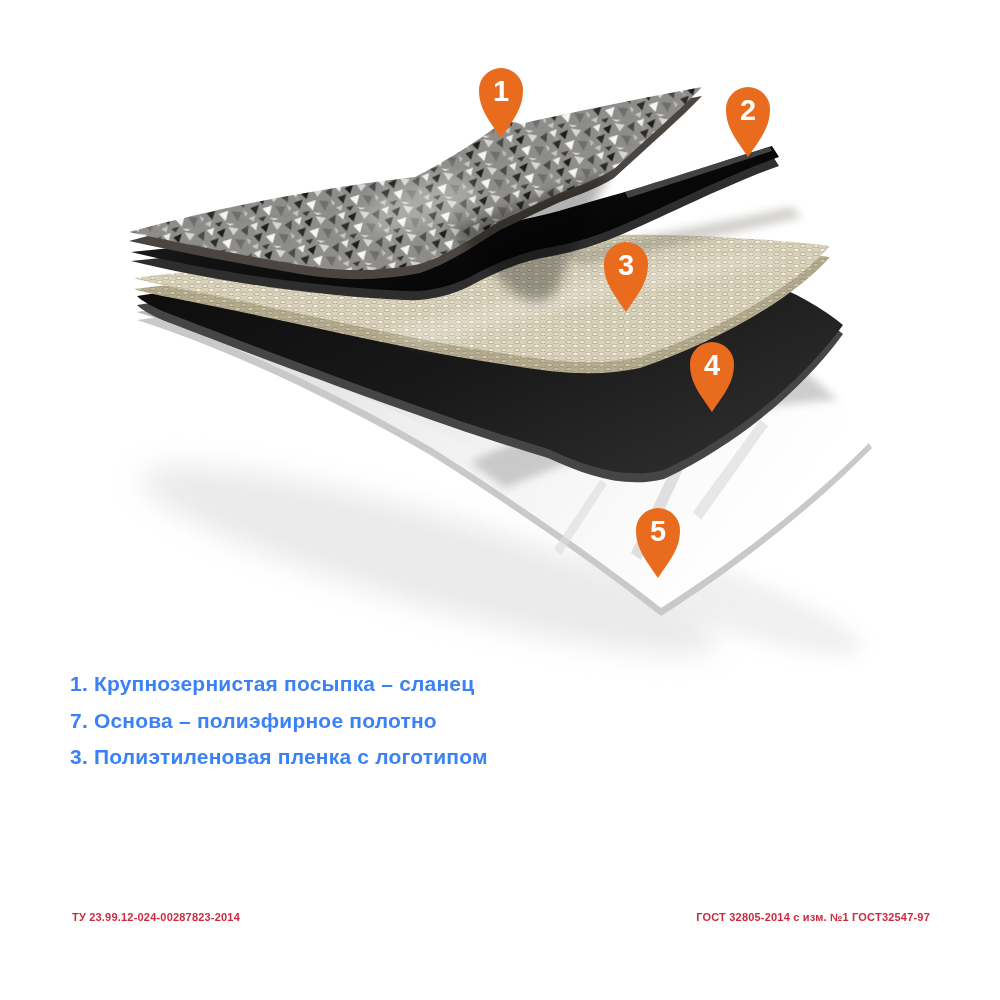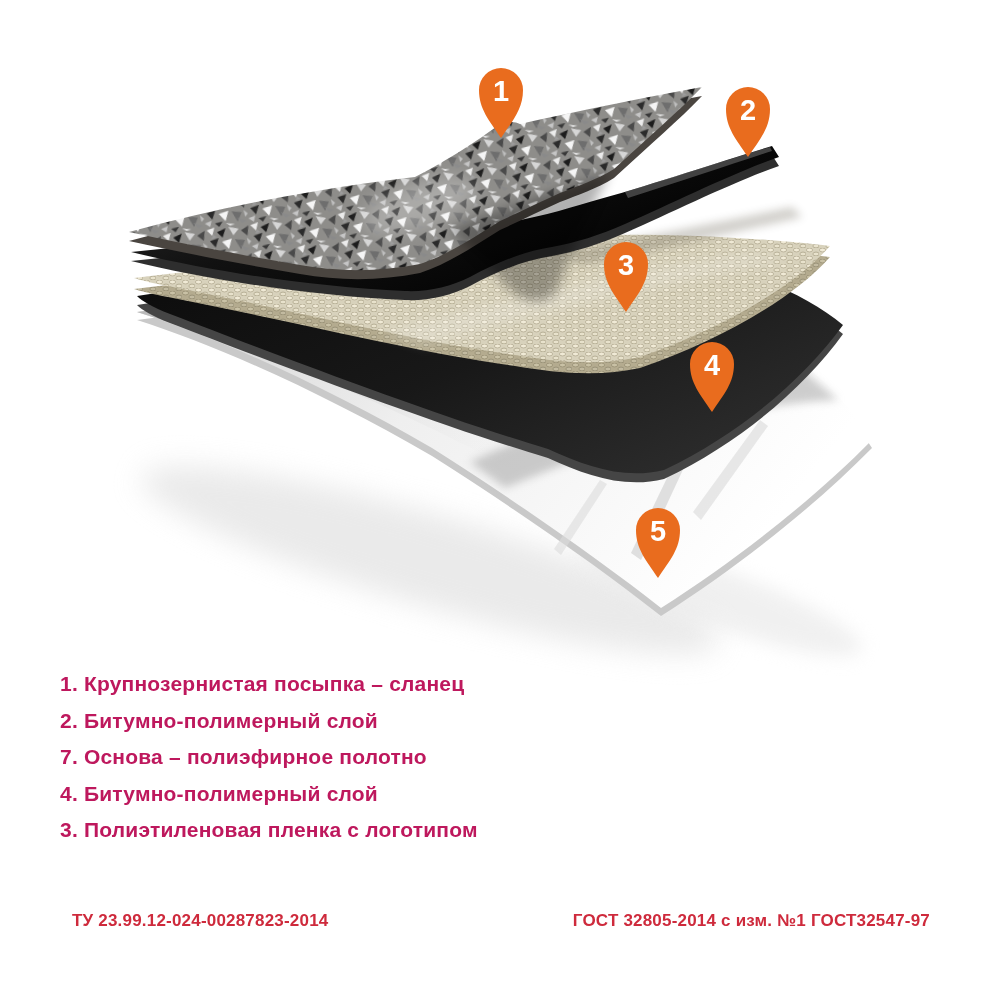--- a/index.html
+++ b/index.html
@@ -1,21 +1,21 @@
 <!DOCTYPE html>
 <html><head>
 <meta charset="utf-8">
 <style>
   html,body{margin:0;padding:0;background:#ffffff;}
   .canvas{position:relative;width:1000px;height:1000px;background:#ffffff;overflow:hidden;
           font-family:"Liberation Sans",sans-serif;}
   .diagram-svg{position:absolute;left:0;top:0;width:1000px;height:1000px;}
-  .legend{position:absolute;left:60px;top:666px;color:#be185d;}
+  .legend{position:absolute;left:70px;top:666px;color:#3b82f6;}
   .legend-item{font-size:21px;font-weight:700;line-height:36.5px;white-space:nowrap;letter-spacing:.2px;}
-  .footer-label{position:absolute;top:911px;font-size:17px;font-weight:700;color:#ce2a3c;white-space:nowrap;letter-spacing:.2px;}
+  .footer-label{position:absolute;top:911px;font-size:11px;font-weight:700;color:#ce2a3c;white-space:nowrap;letter-spacing:.2px;}
   .footer-left{left:72px;}
   .footer-right{right:70px;text-align:right;}
   .pin-body{fill:#e96c1e;}
   .pin-num{fill:#ffffff;font-family:"Liberation Sans",sans-serif;font-size:29px;font-weight:700;text-anchor:middle;}
 </style>
 </head>
 <body>
 
 <div class="canvas">
 
@@ -137,22 +137,20 @@
       <text class="pin-num" y="9">4</text>
     </g>
     <g transform="translate(658,532)">
       <path class="pin-body" d="M0,46 C-12,28 -22,17 -22,-2 A22,22 0 1 1 22,-2 C22,17 12,28 0,46 Z"></path>
       <text class="pin-num" y="9">5</text>
     </g>
   </svg>
 
   <div class="legend">
     <div class="legend-item">1. Крупнозернистая посыпка – сланец</div>
-    <div class="legend-item">2. Битумно-полимерный слой</div>
     <div class="legend-item">7. Основа – полиэфирное полотно</div>
-    <div class="legend-item">4. Битумно-полимерный слой</div>
     <div class="legend-item">3. Полиэтиленовая пленка с логотипом</div>
   </div>
 
   <div class="footer-label footer-left">ТУ 23.99.12-024-00287823-2014</div>
   <div class="footer-label footer-right">ГОСТ 32805-2014 с изм. №1 ГОСТ32547-97</div>
 
 </div>
 
 </body></html>

